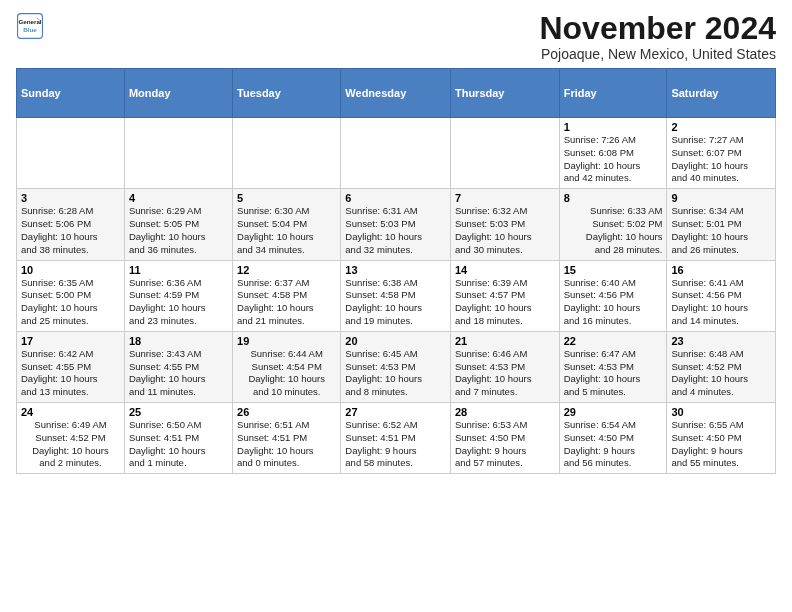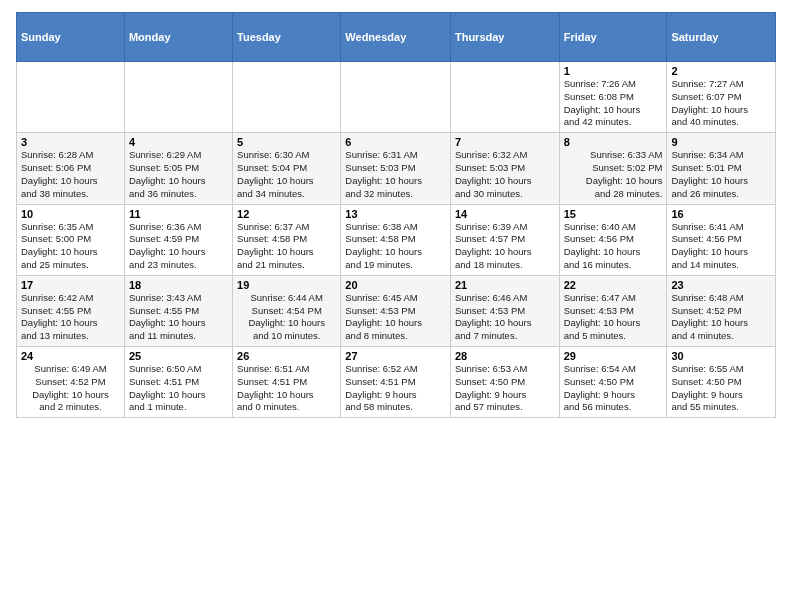--- a/index.html
+++ b/index.html
@@ -85,20 +85,34 @@
     .empty-cell {
       background: #fff !important;
     }
     .row-even td { background: #efefef; }
     .row-odd td { background: #fff; }
   </style>
 </head>
 <body>
 
 <div class="container">
+  <div class="header-row">
+    <div class="logo">
+      <svg class="logo-icon" viewBox="0 0 36 36">
+        <rect x="2" y="2" width="32" height="32" rx="4" fill="#fff" stroke="#4a7fc1" stroke-width="1.5"></rect>
+        <text x="18" y="16" text-anchor="middle" font-size="8" font-weight="bold" fill="#1a1a1a">General</text>
+        <text x="18" y="26" text-anchor="middle" font-size="8" font-weight="bold" fill="#4a90c4">Blue</text>
+        <path d="M26 8 L32 12 L28 8 Z" fill="#4a90c4"></path>
+      </svg>
+    </div>
+    <div class="title-section">
+      <div class="month-title">November 2024</div>
+      <div class="location">Pojoaque, New Mexico, United States</div>
+    </div>
+  </div>
 
   <table class="calendar">
     <thead>
       <tr>
         <th>Sunday</th>
         <th>Monday</th>
         <th>Tuesday</th>
         <th>Wednesday</th>
         <th>Thursday</th>
         <th>Friday</th>

